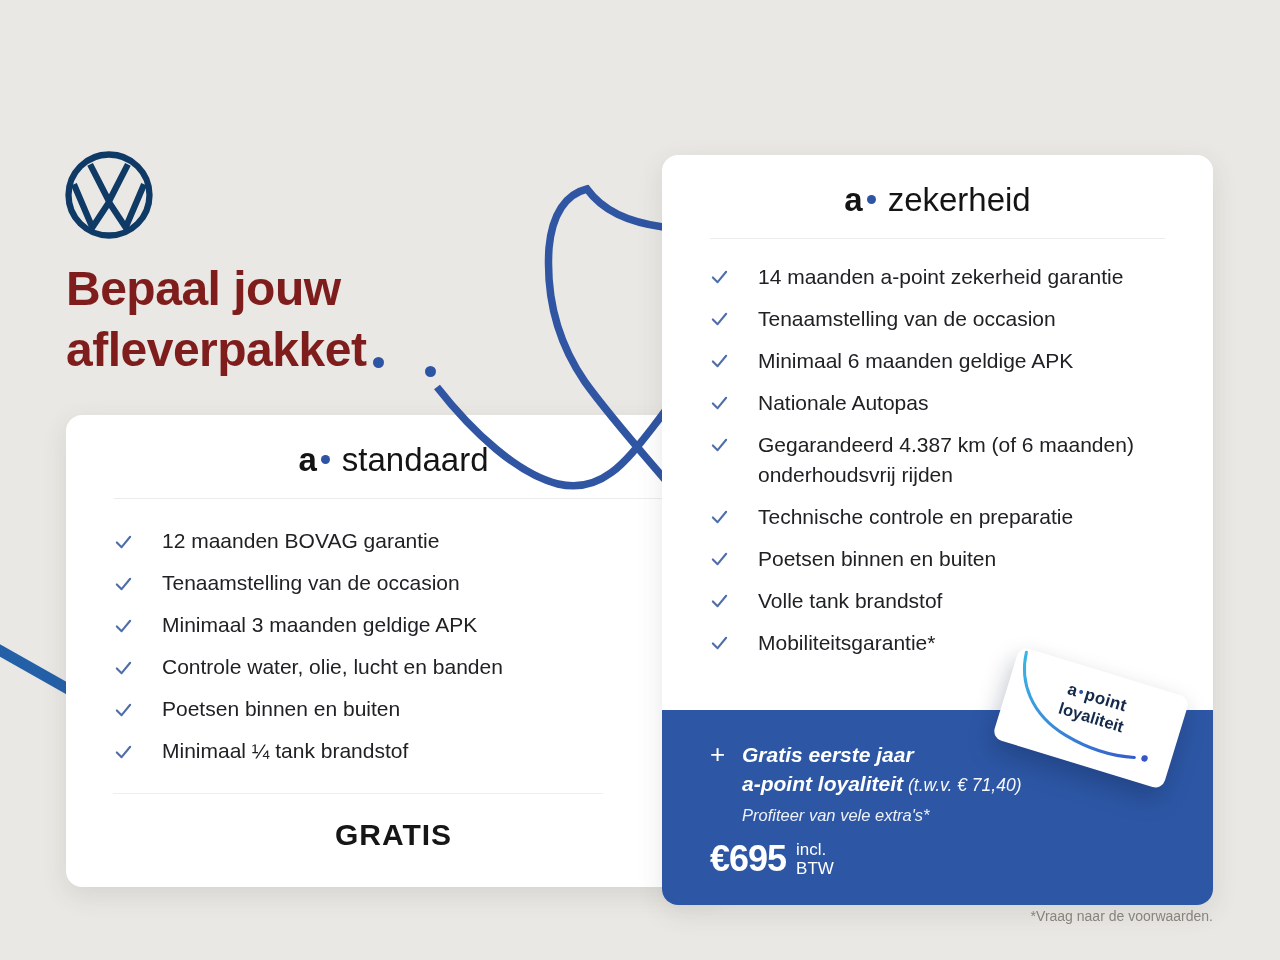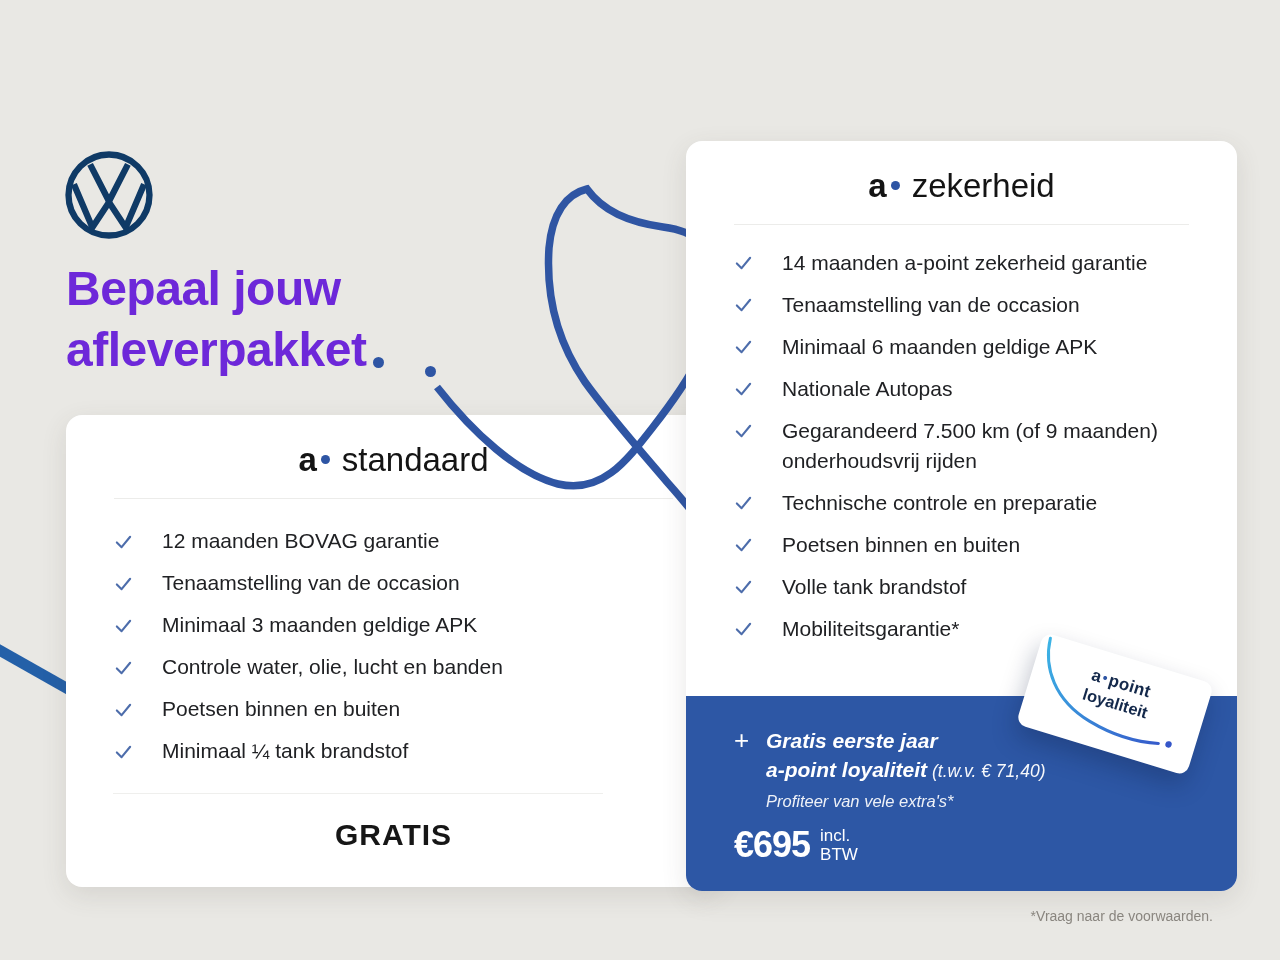--- a/index.html
+++ b/index.html
@@ -20,34 +20,34 @@
   .decor-loop   { position: absolute; inset: 0; z-index: 3; pointer-events: none; }
 
   
   .vw-logo {
     position: absolute; left: 64px; top: 150px;
     width: 90px; height: 90px; z-index: 2;
   }
   .heading {
     position: absolute; left: 66px; top: 258px; z-index: 2;
     font-size: 48px; line-height: 61px; font-weight: 600;
-    letter-spacing: -0.5px; color: #6d28d9;
+    letter-spacing: -0.5px; color: #7f1d1d;
   }
   .heading-dot {
     display: inline-block; width: 11px; height: 11px; border-radius: 50%;
     background: #2e55a4; margin-left: 7px; vertical-align: -2px;
   }
 
   
   .card {
     position: absolute; background: #ffffff; border-radius: 16px;
     box-shadow: 0 8px 26px rgba(70, 65, 55, 0.12);
   }
   .card-standaard { left: 66px; top: 415px; width: 655px; height: 472px; z-index: 2; }
-  .card-zekerheid { left: 662px; top: 141px; width: 551px; height: 750px; z-index: 4; margin-left: 24px; }
+  .card-zekerheid { left: 662px; top: 155px; width: 551px; height: 750px; z-index: 4; }
 
   .card-title {
     margin-top: 26px; text-align: center;
     font-size: 33px; color: #141414; font-weight: 500;
   }
   .title-a { font-weight: 700; }
   .title-dot {
     display: inline-block; width: 9px; height: 9px; border-radius: 50%;
     background: #2e55a4; margin: 0 12px 0 4px; vertical-align: 7px;
   }
@@ -248,21 +248,21 @@
           <svg class="check-icon" viewBox="0 0 20 20">
             <path d="M3 11 L8 16 L17 5"></path>
           </svg>
           <span>Nationale Autopas</span>
         </li>
 
         <li class="check-item">
           <svg class="check-icon" viewBox="0 0 20 20">
             <path d="M3 11 L8 16 L17 5"></path>
           </svg>
-          <span>Gegarandeerd 7.500 km (of 9 maanden) onderhoudsvrij rijden</span>
+          <span>Gegarandeerd 4.387 km (of 6 maanden) onderhoudsvrij rijden</span>
         </li>
 
         <li class="check-item">
           <svg class="check-icon" viewBox="0 0 20 20">
             <path d="M3 11 L8 16 L17 5"></path>
           </svg>
           <span>Technische controle en preparatie</span>
         </li>
 
         <li class="check-item">

